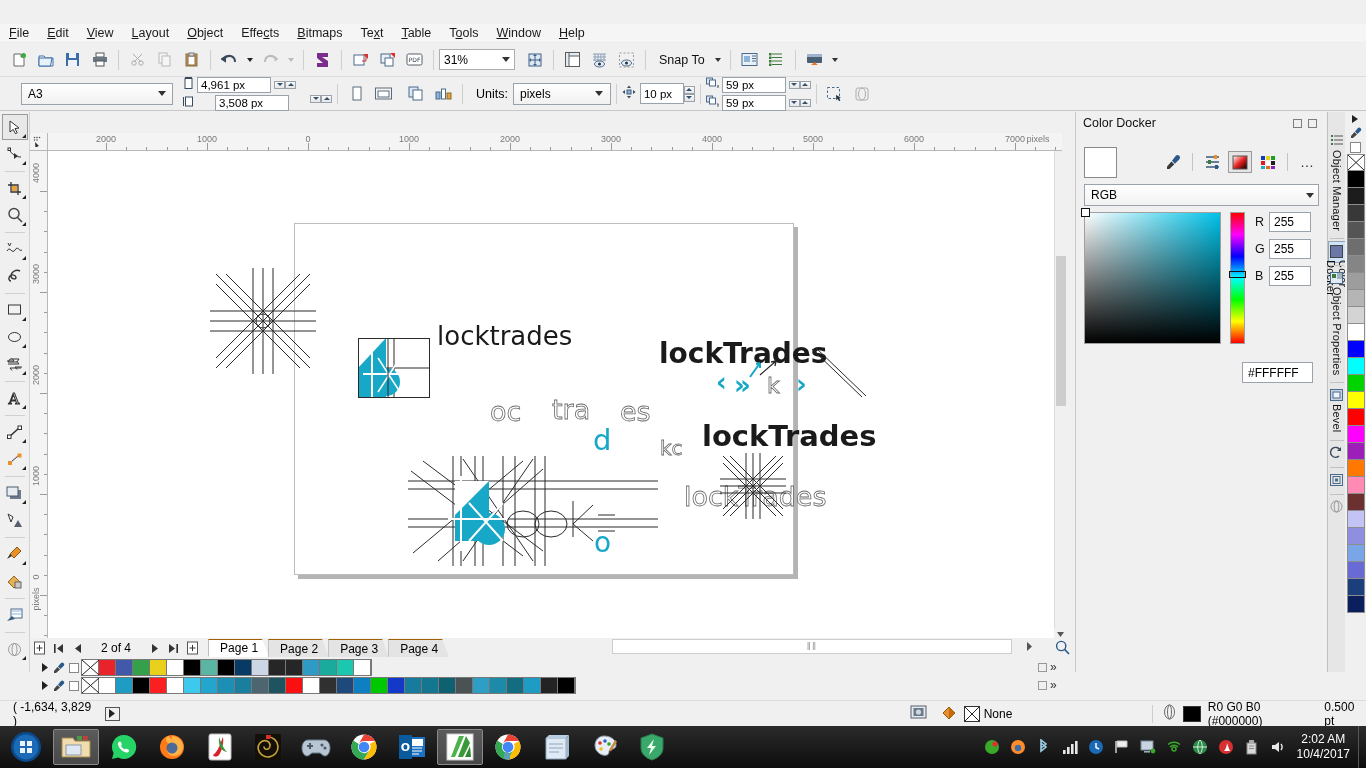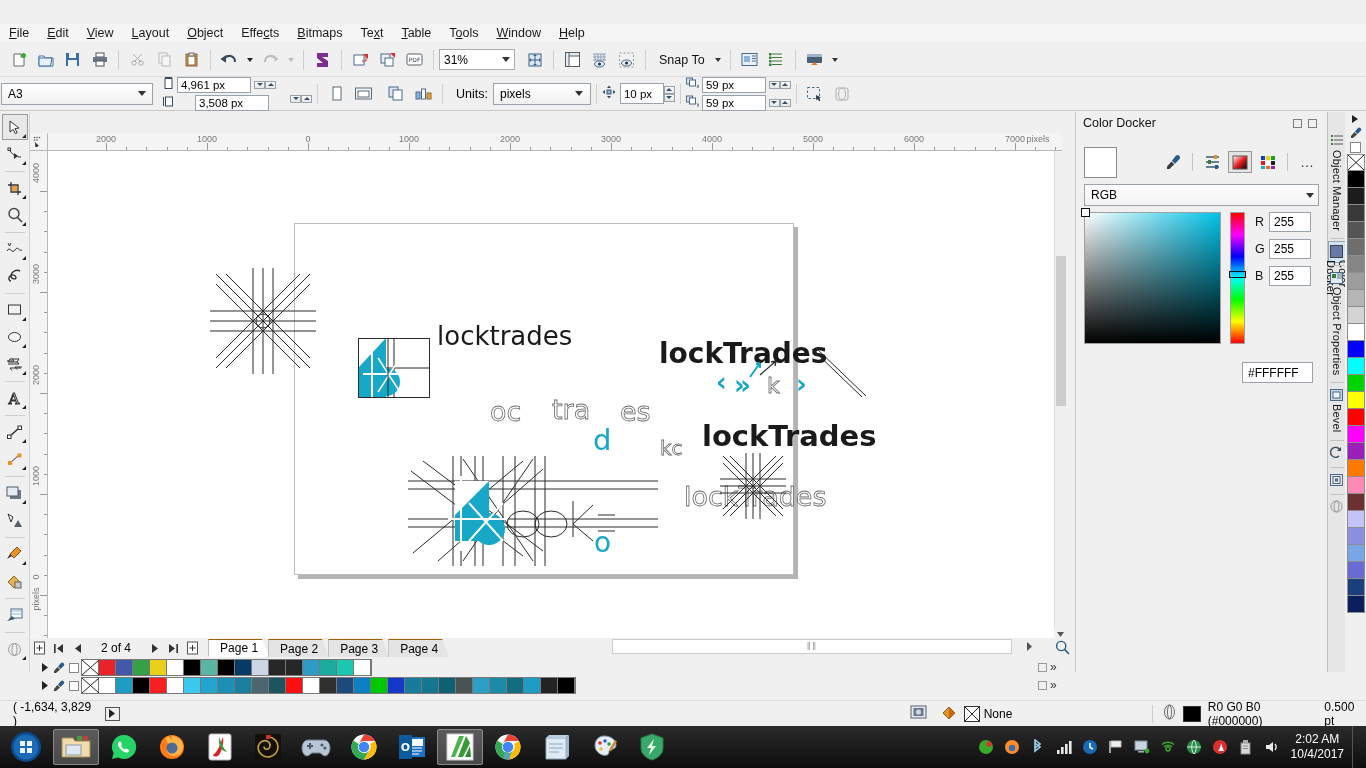--- a/index.html
+++ b/index.html
@@ -60,21 +60,21 @@
   }
   .zoombox .val { flex: 1; }
   .combo-arrow { width: 0; height: 0; border-left: 4px solid transparent;
     border-right: 4px solid transparent; border-top: 5px solid #333; }
   .snaplbl { font-size: 12.5px; padding: 0 6px 0 8px; color: #111; }
 
   
   .propbar {
     position: absolute; left: 0; top: 77px; width: 1366px; height: 34px;
     background: #f0f0f0; border-bottom: 1px solid #c8c8c8;
-    display: flex; align-items: center; padding-left: 1px;
+    display: flex; align-items: center; padding-left: 21px;
   }
   .sel {
     height: 22px; background: linear-gradient(#fff,#f1f1f1);
     border: 1px solid #9aa3ab; display: flex; align-items: center;
     padding: 0 3px 0 6px; font-size: 12px;
   }
   .sel .v { flex: 1; }
   .sel .dd { width: 15px; display: flex; align-items: center; justify-content: center; }
   .spin-col { display: flex; flex-direction: column; justify-content: center; }
   .numfield {
@@ -319,21 +319,21 @@
   }
   .startorb {
     width: 52px; height: 40px; display:flex;align-items:center;justify-content:center;
   }
   .tb-app {
     width: 46px; height: 36px; margin: 0 1px;
     display: flex; align-items: center; justify-content: center;
     border: 1px solid transparent; border-radius: 2px;
   }
   .tb-app.act { background: rgba(255,255,255,0.24); border-color: #8a8a8a; }
-  .tray { margin-left: auto; display: flex; align-items: center; height: 42px; padding-right: 6px; }
+  .tray { margin-left: auto; display: flex; align-items: center; height: 42px; }
   .tray-ic { width: 20px; height: 20px; margin: 0 3px; display:flex;align-items:center;justify-content:center; }
   .clock {
     color: #fff; font-size: 12px; text-align: center; line-height: 15px;
     padding: 0 8px 0 6px;
   }
   .showdesk { width: 8px; height: 42px; border-left: 1px solid #555; }
 </style>
 </head>
 <body>
 

